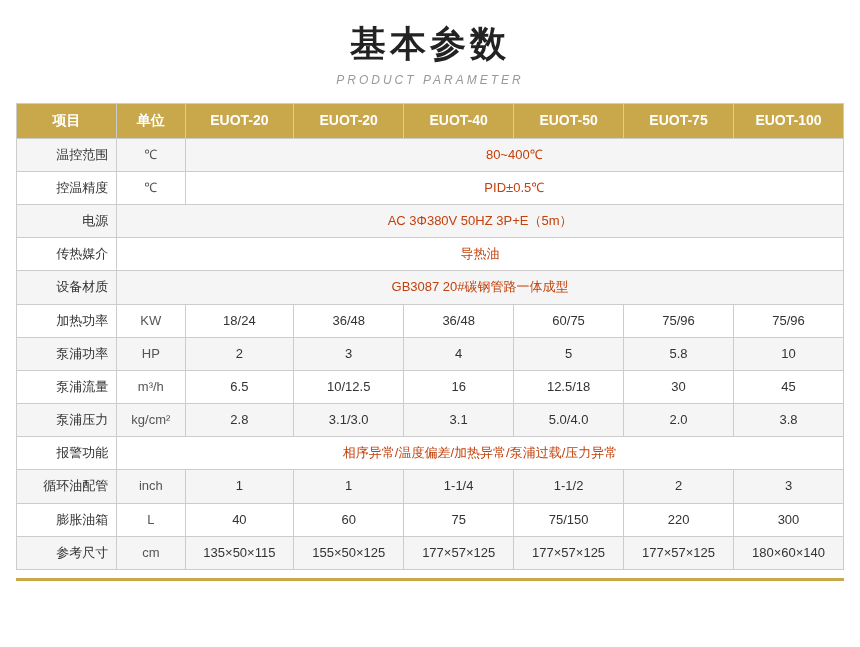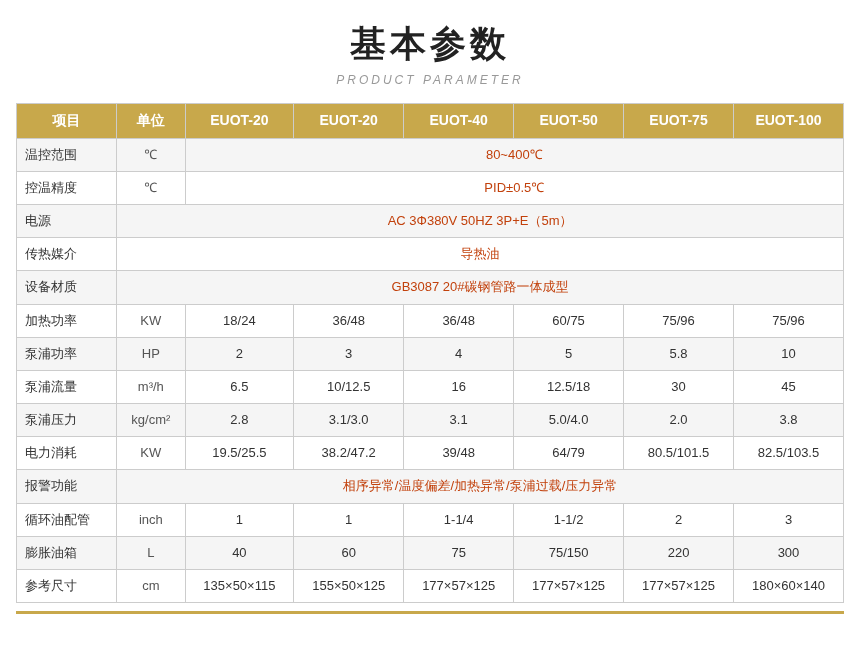--- a/index.html
+++ b/index.html
@@ -50,21 +50,21 @@
       font-weight: bold;
       font-size: 14px;
     }
     tbody tr:nth-child(odd) {
       background-color: #f5f5f5;
     }
     tbody tr:nth-child(even) {
       background-color: #fff;
     }
     td.row-label {
-      text-align: left;
+      text-align: right;
       font-weight: normal;
     }
     td.unit-cell {
       text-align: center;
       color: #555;
     }
     td.merged-cell {
       text-align: center;
       color: #c2410c;
     }
@@ -153,30 +153,20 @@
           <td class="row-label">泵浦压力</td>
           <td class="unit-cell">kg/cm²</td>
           <td>2.8</td>
           <td>3.1/3.0</td>
           <td>3.1</td>
           <td>5.0/4.0</td>
           <td>2.0</td>
           <td>3.8</td>
         </tr>
         <tr>
-          <td class="row-label">电力消耗</td>
-          <td class="unit-cell">KW</td>
-          <td>19.5/25.5</td>
-          <td>38.2/47.2</td>
-          <td>39/48</td>
-          <td>64/79</td>
-          <td>80.5/101.5</td>
-          <td>82.5/103.5</td>
-        </tr>
-        <tr>
           <td class="row-label">报警功能</td>
           <td class="merged-cell" colspan="7">相序异常/温度偏差/加热异常/泵浦过载/压力异常</td>
         </tr>
         <tr>
           <td class="row-label">循环油配管</td>
           <td class="unit-cell">inch</td>
           <td>1</td>
           <td>1</td>
           <td>1-1/4</td>
           <td>1-1/2</td>

